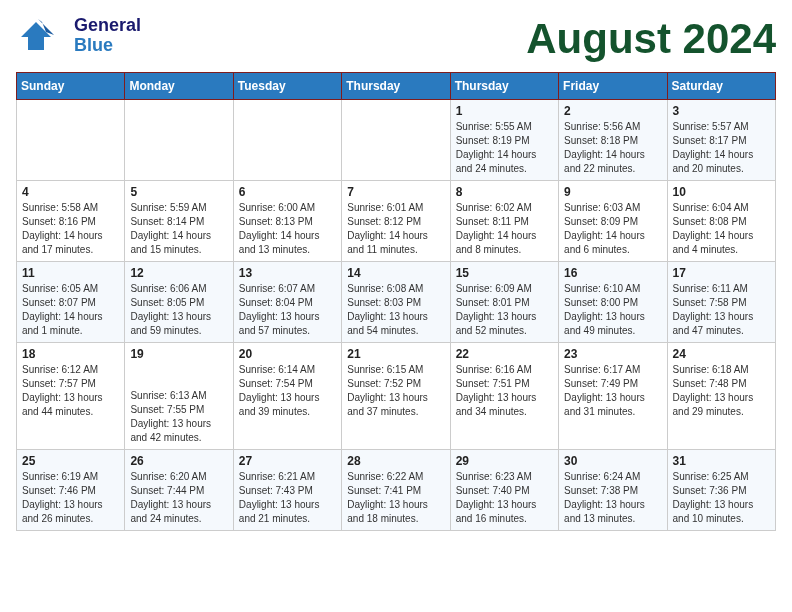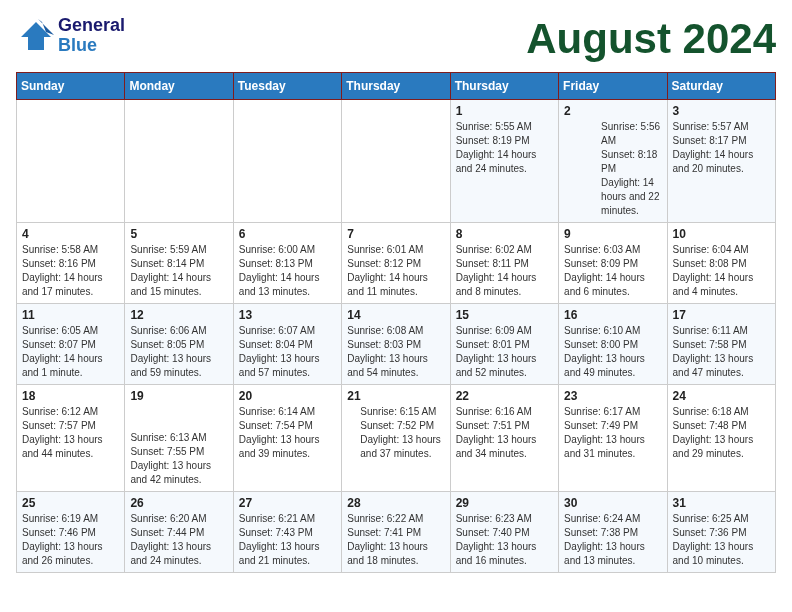--- a/index.html
+++ b/index.html
@@ -17,21 +17,21 @@
       margin-bottom: 10px;
     }
     .logo {
       display: flex;
       flex-direction: column;
       align-items: flex-start;
     }
     .logo-row {
       display: flex;
       align-items: center;
-      gap: 4px;
+      gap: 20px;
     }
     .title-section {
       text-align: right;
     }
     .month-title {
       font-size: 42px;
       font-weight: bold;
       color: #14532d;
       line-height: 1.1;
     }
@@ -119,21 +119,21 @@
         <td class="empty-cell"></td>
         <td class="empty-cell"></td>
         <td>
           <div class="day-number">1</div>
           <div class="cell-content" style="white-space: pre-line;">Sunrise: 5:55 AM
 Sunset: 8:19 PM
 Daylight: 14 hours and 24 minutes.</div>
         </td>
         <td>
           <div class="day-number">2</div>
-          <div class="cell-content" style="white-space: pre-line; margin-left: 37px;">Sunrise: 5:56 AM
+          <div class="cell-content" style="white-space: pre-line;">Sunrise: 5:56 AM
 Sunset: 8:18 PM
 Daylight: 14 hours and 22 minutes.</div>
         </td>
         <td>
           <div class="day-number">3</div>
           <div class="cell-content" style="white-space: pre-line;">Sunrise: 5:57 AM
 Sunset: 8:17 PM
 Daylight: 14 hours and 20 minutes.</div>
         </td>
       </tr>
@@ -239,21 +239,21 @@
 Daylight: 13 hours and 42 minutes.</div>
         </td>
         <td>
           <div class="day-number">20</div>
           <div class="cell-content" style="white-space: pre-line;">Sunrise: 6:14 AM
 Sunset: 7:54 PM
 Daylight: 13 hours and 39 minutes.</div>
         </td>
         <td>
           <div class="day-number">21</div>
-          <div class="cell-content" style="white-space: pre-line; margin-left: 13px;">Sunrise: 6:15 AM
+          <div class="cell-content" style="white-space: pre-line;">Sunrise: 6:15 AM
 Sunset: 7:52 PM
 Daylight: 13 hours and 37 minutes.</div>
         </td>
         <td>
           <div class="day-number">22</div>
           <div class="cell-content" style="white-space: pre-line;">Sunrise: 6:16 AM
 Sunset: 7:51 PM
 Daylight: 13 hours and 34 minutes.</div>
         </td>
         <td>

